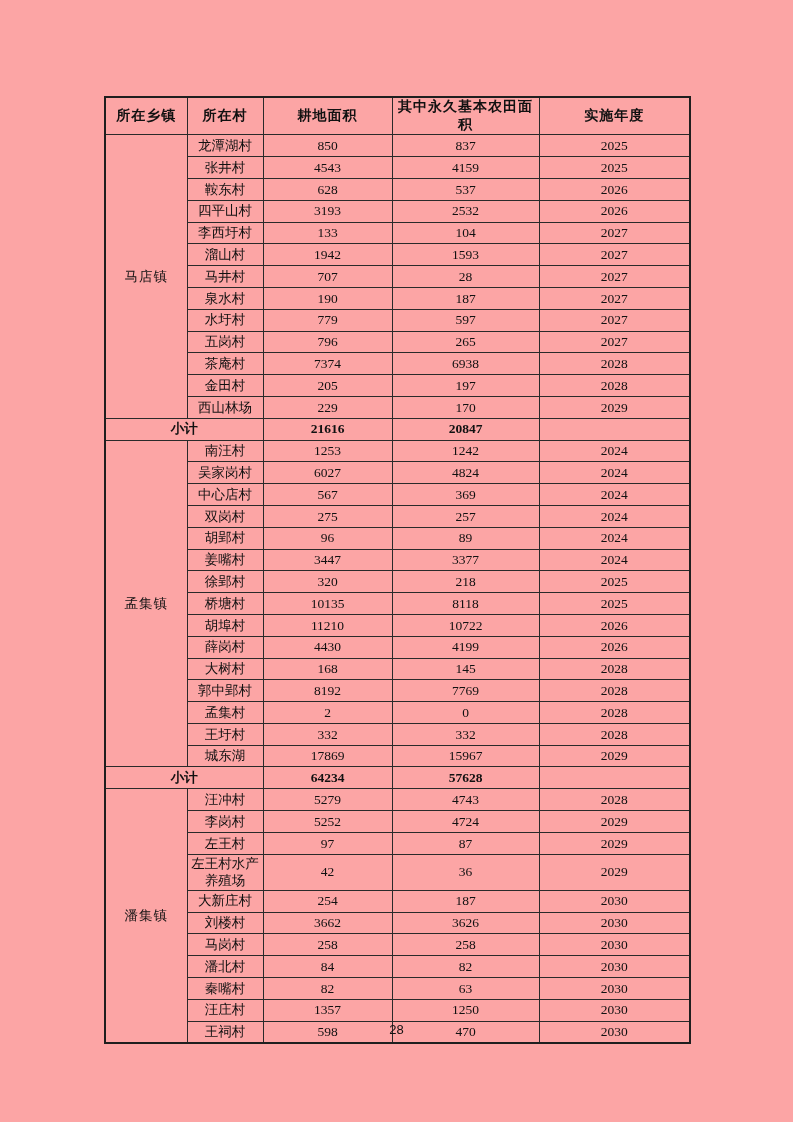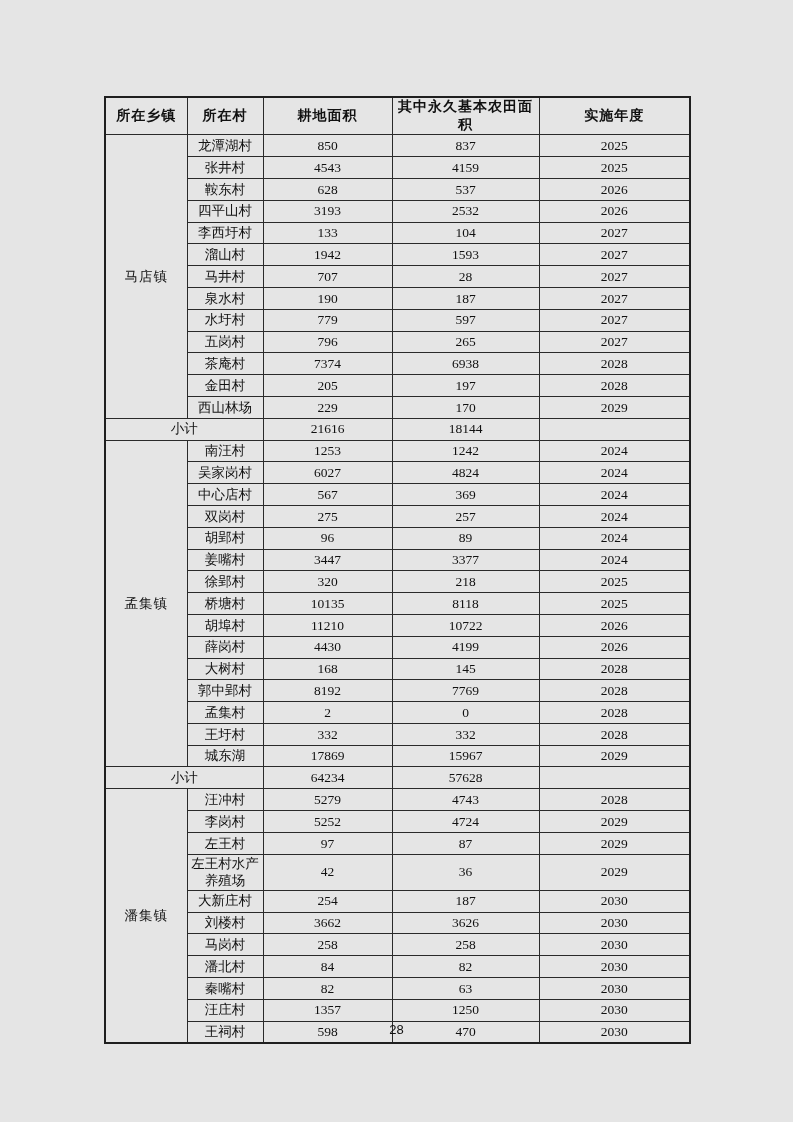--- a/index.html
+++ b/index.html
@@ -5,21 +5,21 @@
   html, body {
     margin: 0;
     padding: 0;
     background: #ffffff;
     font-family: "Liberation Serif", "DejaVu Serif", serif;
   }
   .page {
     position: relative;
     width: 793px;
     height: 1122px;
-    background: #e5e5e5;
+    background: #fca5a5;
     overflow: hidden;
   }
   .land-table {
     position: absolute;
     left: 104px;
     top: 96px;
     width: 585px;
     border-collapse: collapse;
     table-layout: fixed;
     border: 2px solid #1f1f1f;
@@ -43,21 +43,21 @@
   }
   .land-table tbody td {
     height: 20.8px;
     font-weight: normal;
   }
   .land-table td.township {
     letter-spacing: 1px;
     margin-left: 24px;
   }
   .land-table tr.subtotal td {
-    font-weight: normal;
+    font-weight: bold;
   }
   .page-number {
     position: absolute;
     left: 0;
     top: 1022px;
     width: 100%;
     text-align: center;
     font-size: 13px;
     color: #111111;
     font-family: "Liberation Sans", "DejaVu Sans", sans-serif;
@@ -161,21 +161,21 @@
         </tr>
         <tr>
           <td>西山林场</td>
           <td>229</td>
           <td>170</td>
           <td>2029</td>
         </tr>
         <tr class="subtotal">
           <td colspan="2">小计</td>
           <td>21616</td>
-          <td>18144</td>
+          <td>20847</td>
           <td></td>
         </tr>
         <tr>
           <td rowspan="15" class="township">孟集镇</td>
           <td>南汪村</td>
           <td>1253</td>
           <td>1242</td>
           <td>2024</td>
         </tr>
         <tr>

